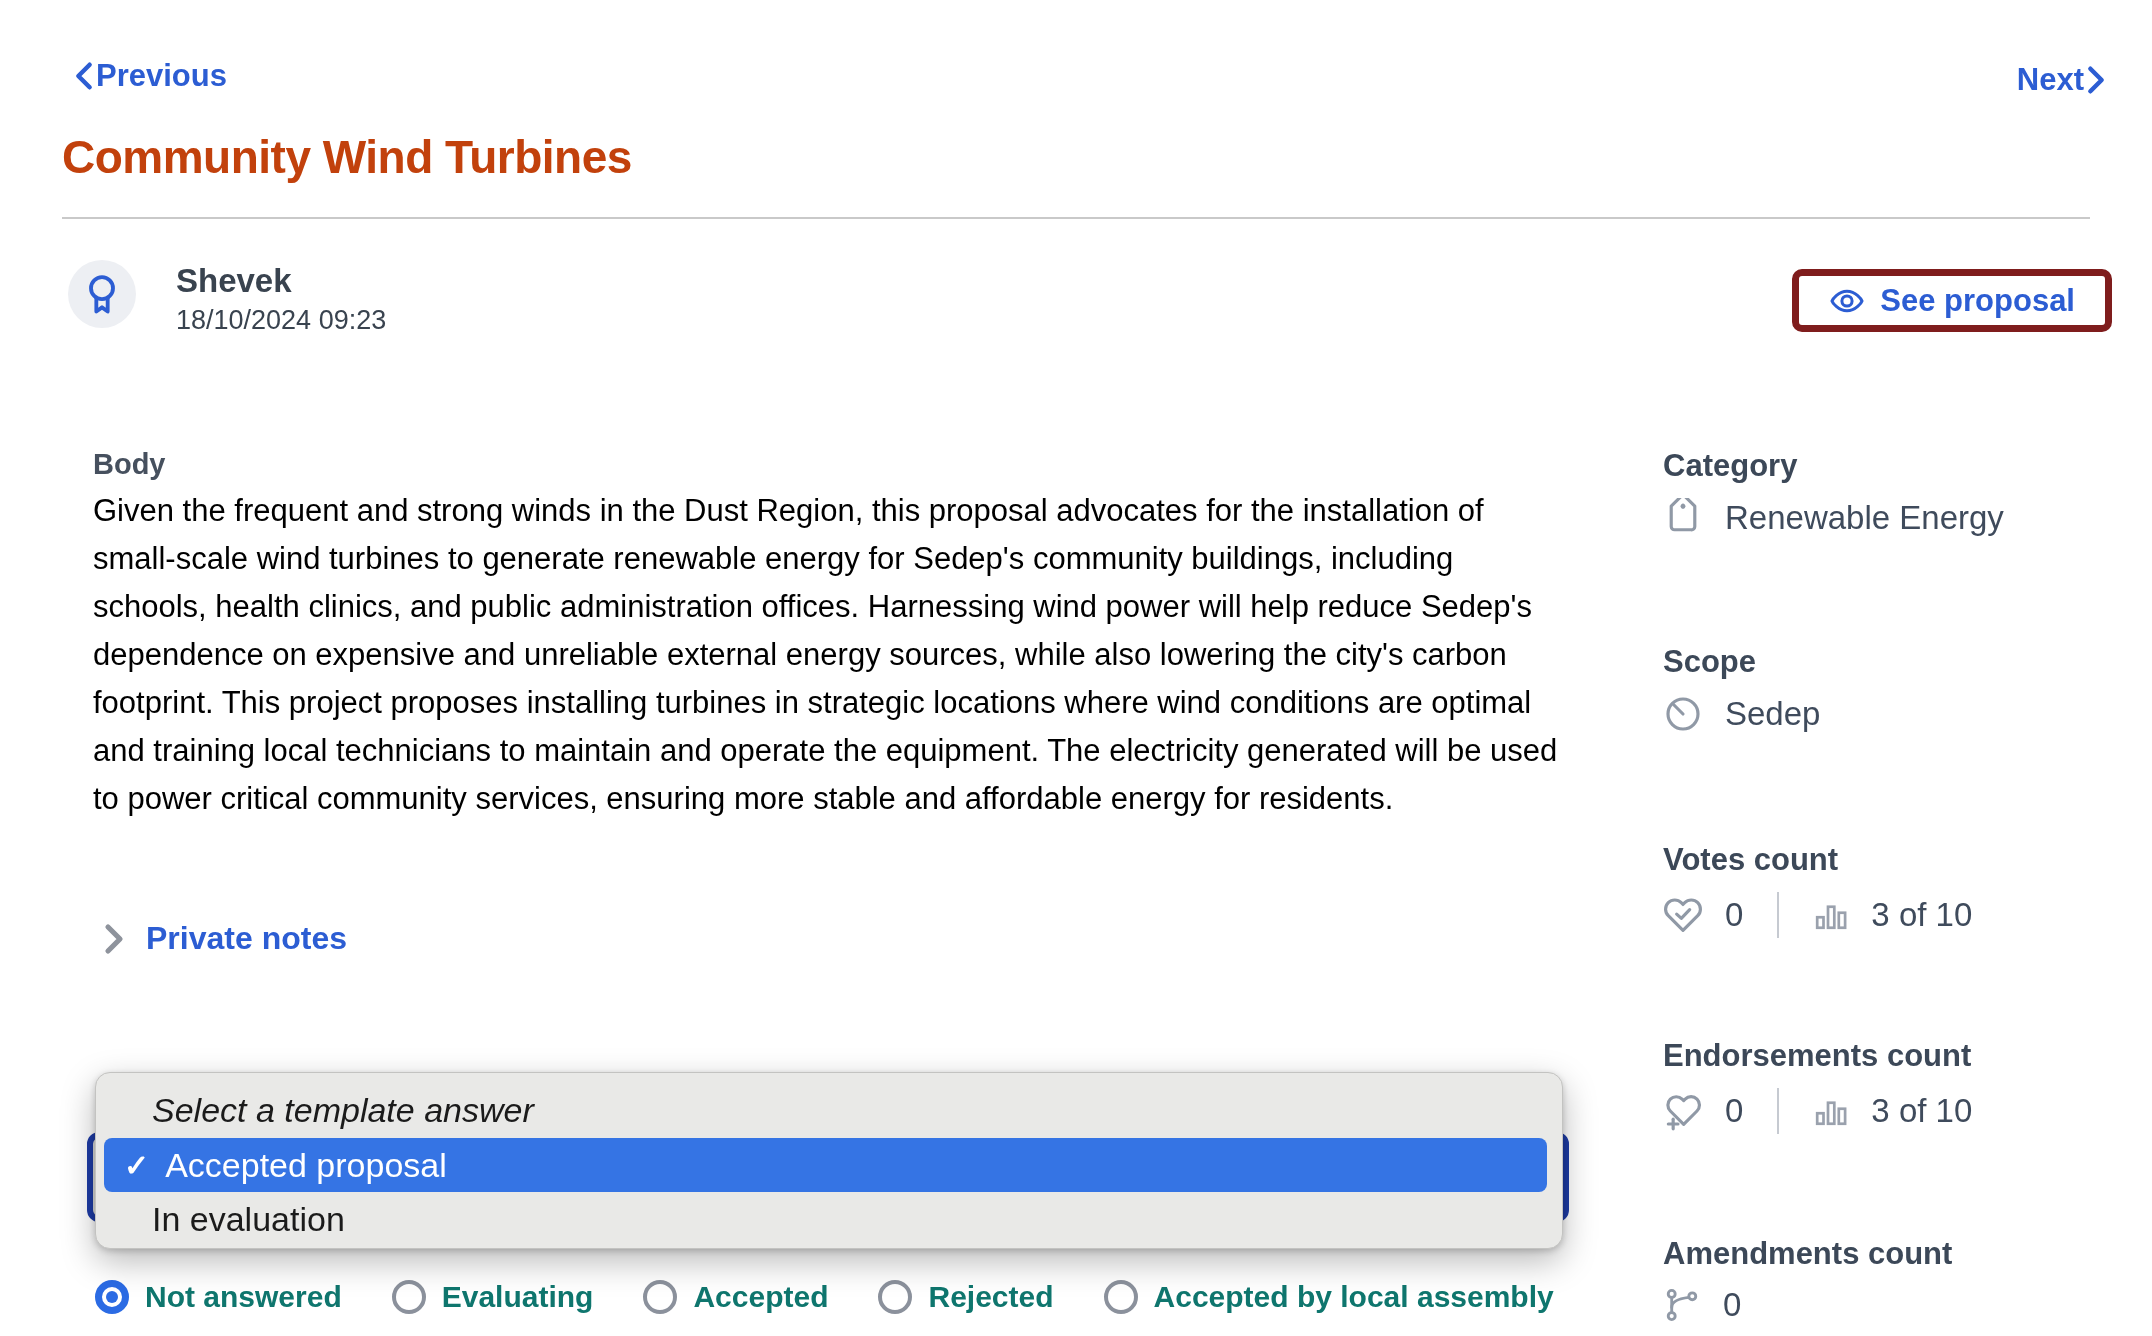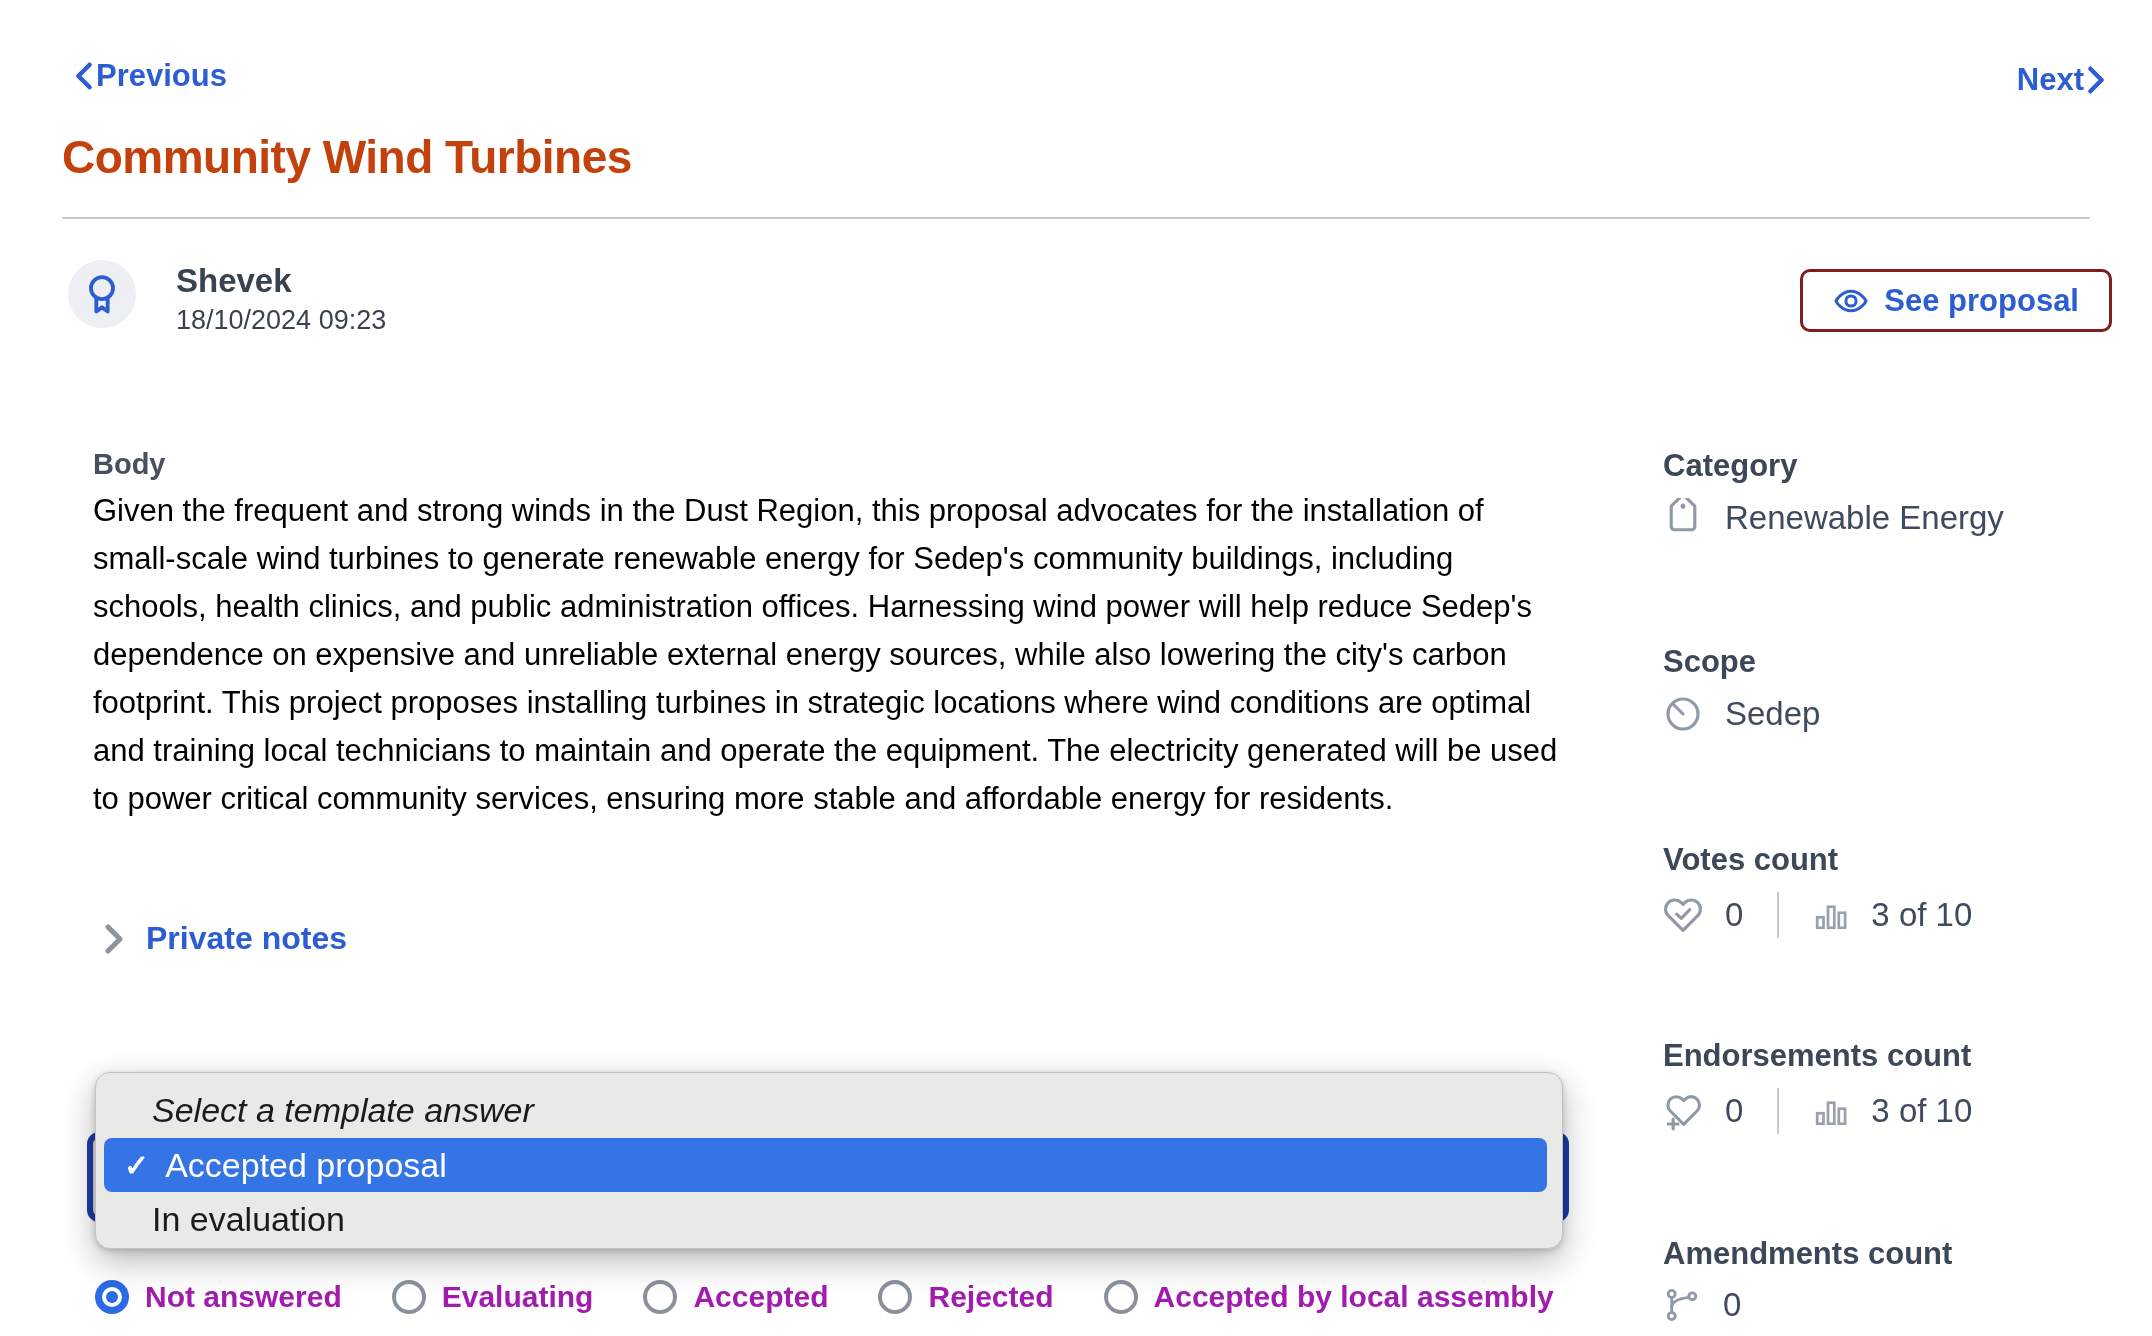--- a/index.html
+++ b/index.html
@@ -17,21 +17,21 @@
   #title-divider { left:62px; top:217px; width:2028px; height:2px; background:#c9c9c9; }
 
   
   #avatar { left:68px; top:260px; width:68px; height:68px; border-radius:50%;
     background:#edeff3; display:flex; align-items:center; justify-content:center; }
   #author-name { left:176px; top:262px; font-size:33px; font-weight:700; color:#39434f; }
   #author-date { left:176px; top:305px; font-size:27px; color:#39434f; }
 
   
   #see-proposal-btn { right:40px; top:269px; height:63px; padding:0 30px;
-    display:flex; align-items:center; gap:15px; border:3px solid #7f1d1d;
+    display:flex; align-items:center; gap:15px; border:7px solid #7f1d1d;
     border-radius:10px; background:#ffffff; color:#2c5dd3; font-size:31px;
     font-weight:700; cursor:pointer;margin-left:20px; }
 
   
   #body-label { left:93px; top:448px; font-size:29px; font-weight:700; color:#46505e; }
   #body-text { left:93px; top:487px; width:1478px; font-size:31px; line-height:48px; color:#000000; }
 
   
   #private-notes { left:100px; top:920px; display:flex; align-items:center; gap:20px; cursor:pointer; }
   #private-notes .pn-label { color:#2c5dd3; font-size:32px; font-weight:700; }
@@ -52,21 +52,21 @@
   .dd-check { font-size:30px; font-weight:700; color:#ffffff; }
 
   
   #status-row { left:95px; top:1280px; display:flex; align-items:center; gap:50px; }
   .radio-item { display:flex; align-items:center; gap:16px; cursor:pointer; }
   .radio-circle { width:34px; height:34px; border-radius:50%; border:4px solid #8b919c;
     background:#ffffff; position:relative; flex:0 0 auto; }
   .radio-circle.checked { border:7px solid #2b6be4; }
   .radio-circle.checked::after { content:""; position:absolute; left:50%; top:50%;
     width:12px; height:12px; margin:-6px 0 0 -6px; border-radius:50%; background:#2b6be4; }
-  .radio-label { font-size:30px; font-weight:700; color:#a21caf; }
+  .radio-label { font-size:30px; font-weight:700; color:#0f766e; }
 
   
   .side-label { left:1663px; font-size:31px; font-weight:700; color:#3c4858; }
   .side-row { left:1663px; display:flex; align-items:center; gap:22px; }
   .side-value { font-size:33px; color:#3f4b5c; }
   .count-num { font-size:33px; color:#3f4b5c; }
   .count-divider { width:2px; height:46px; background:#c6cad1; margin:0 12px; }
   .icon { flex:0 0 auto; display:block; }
 
   svg { display:block; }

